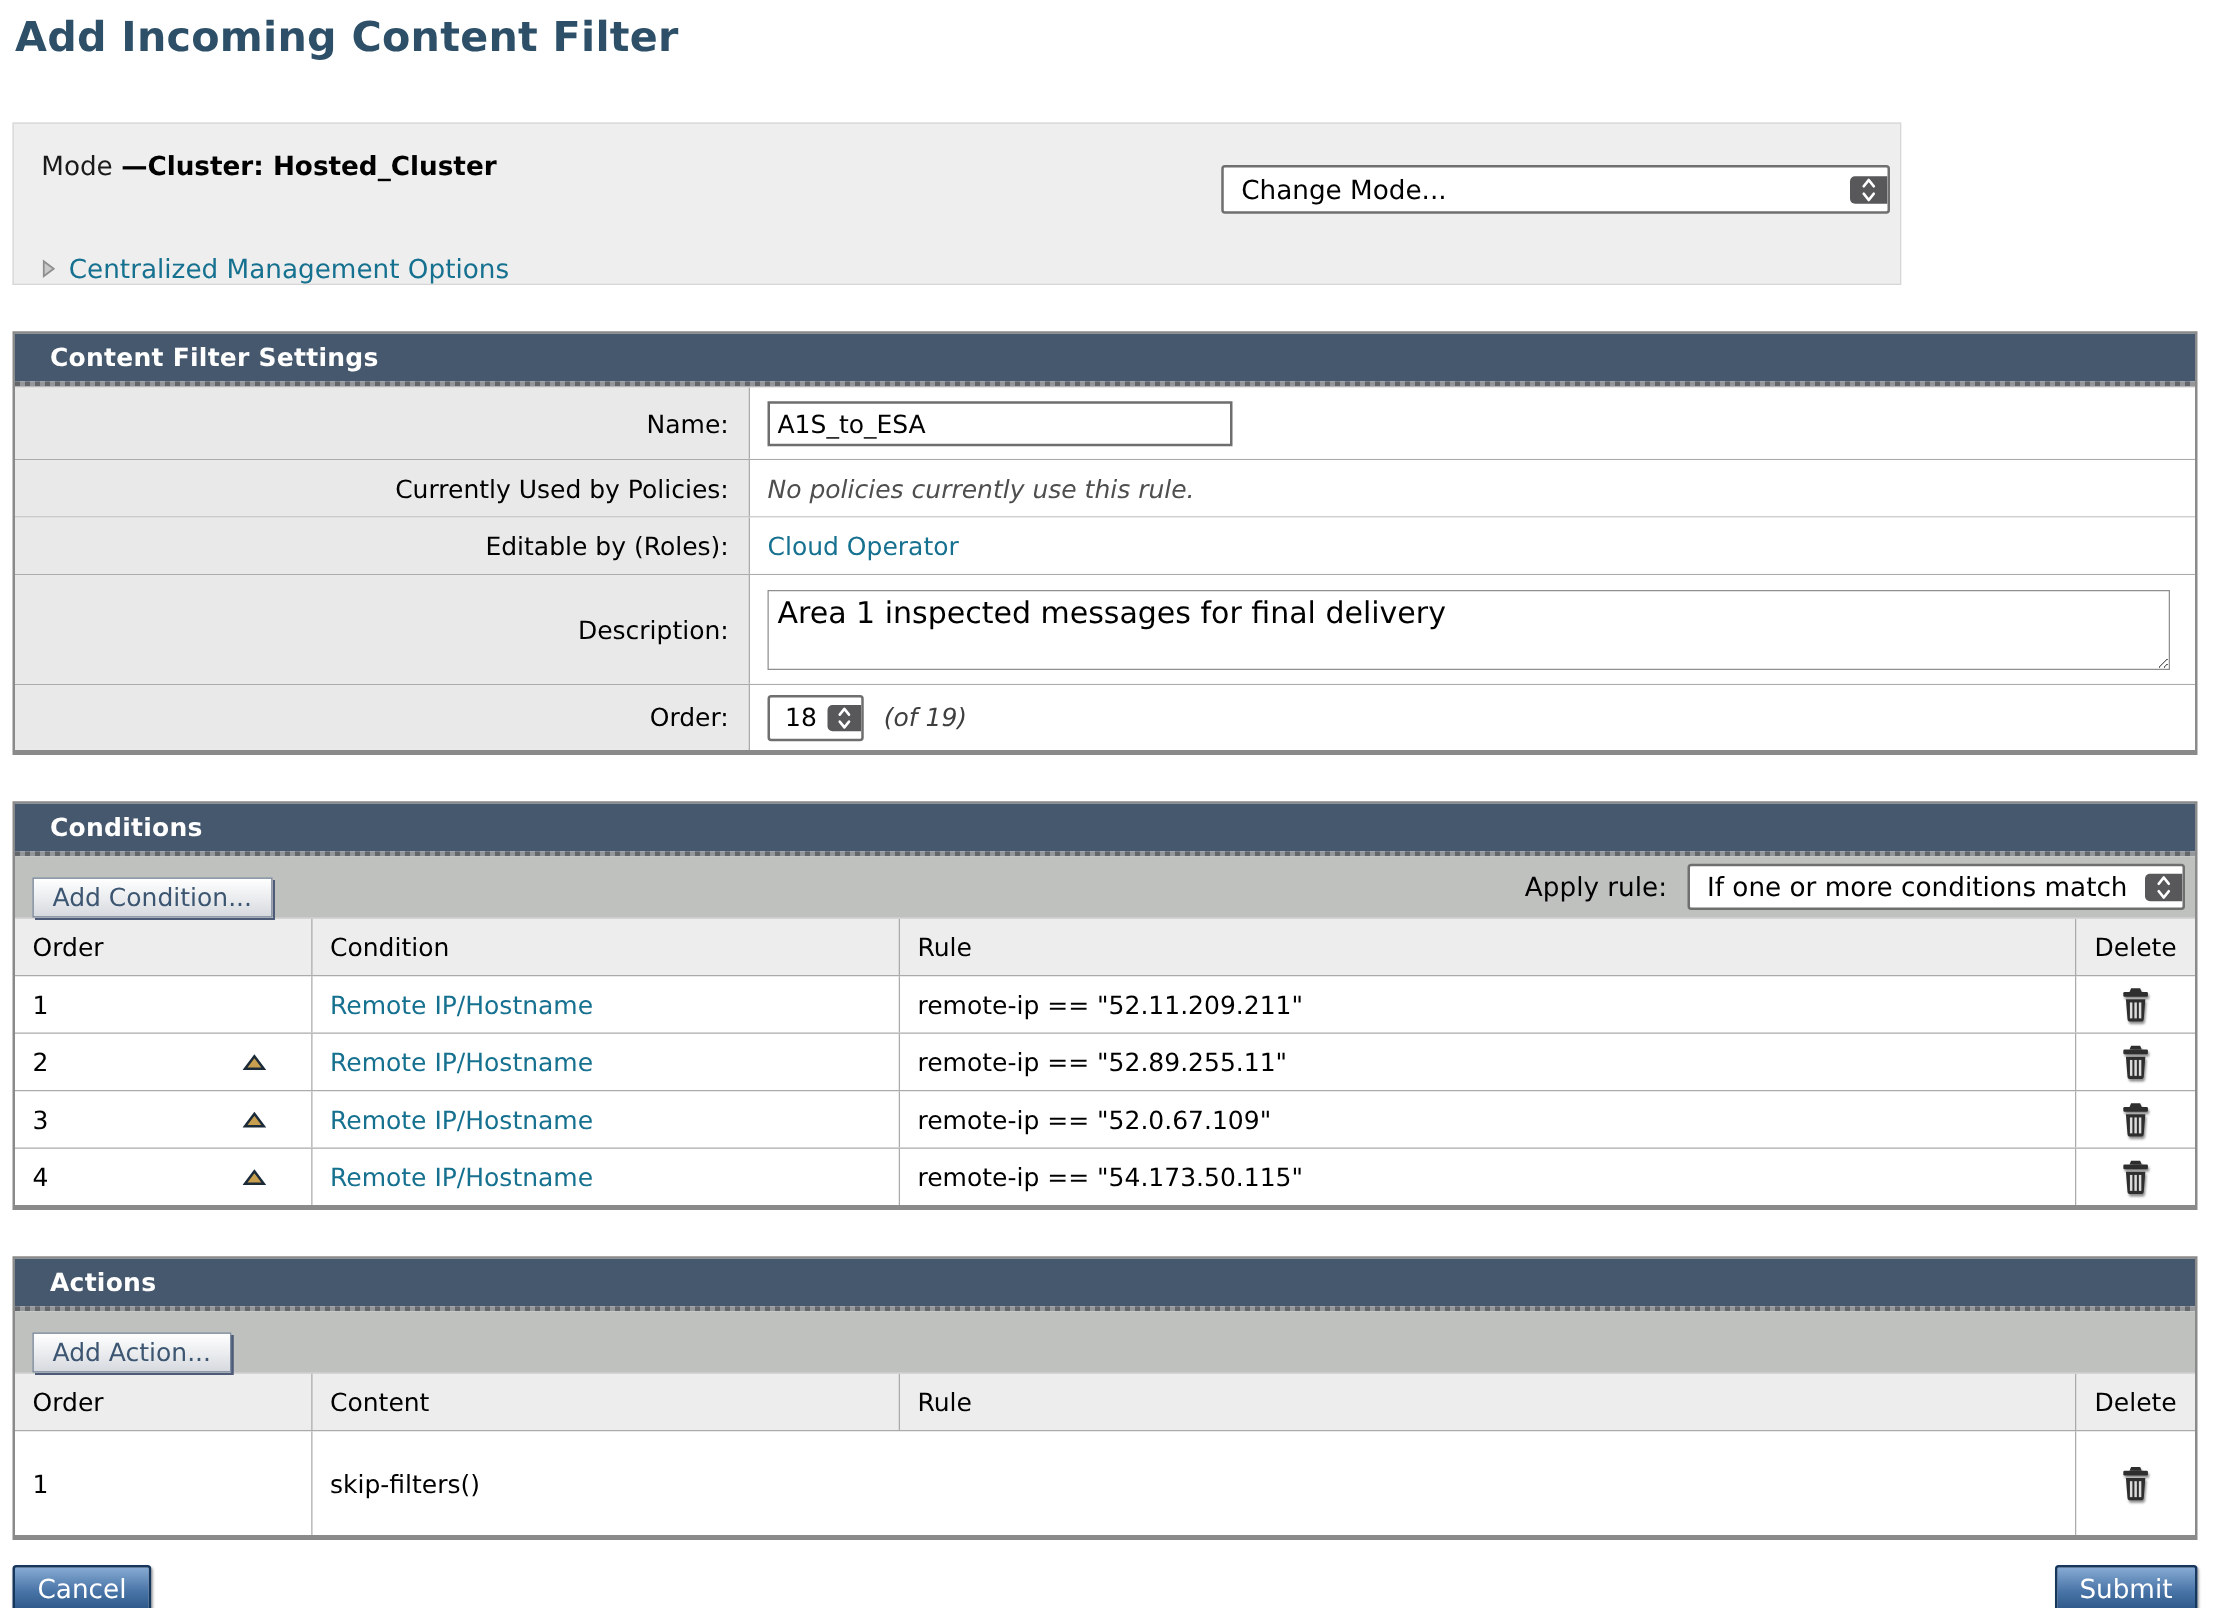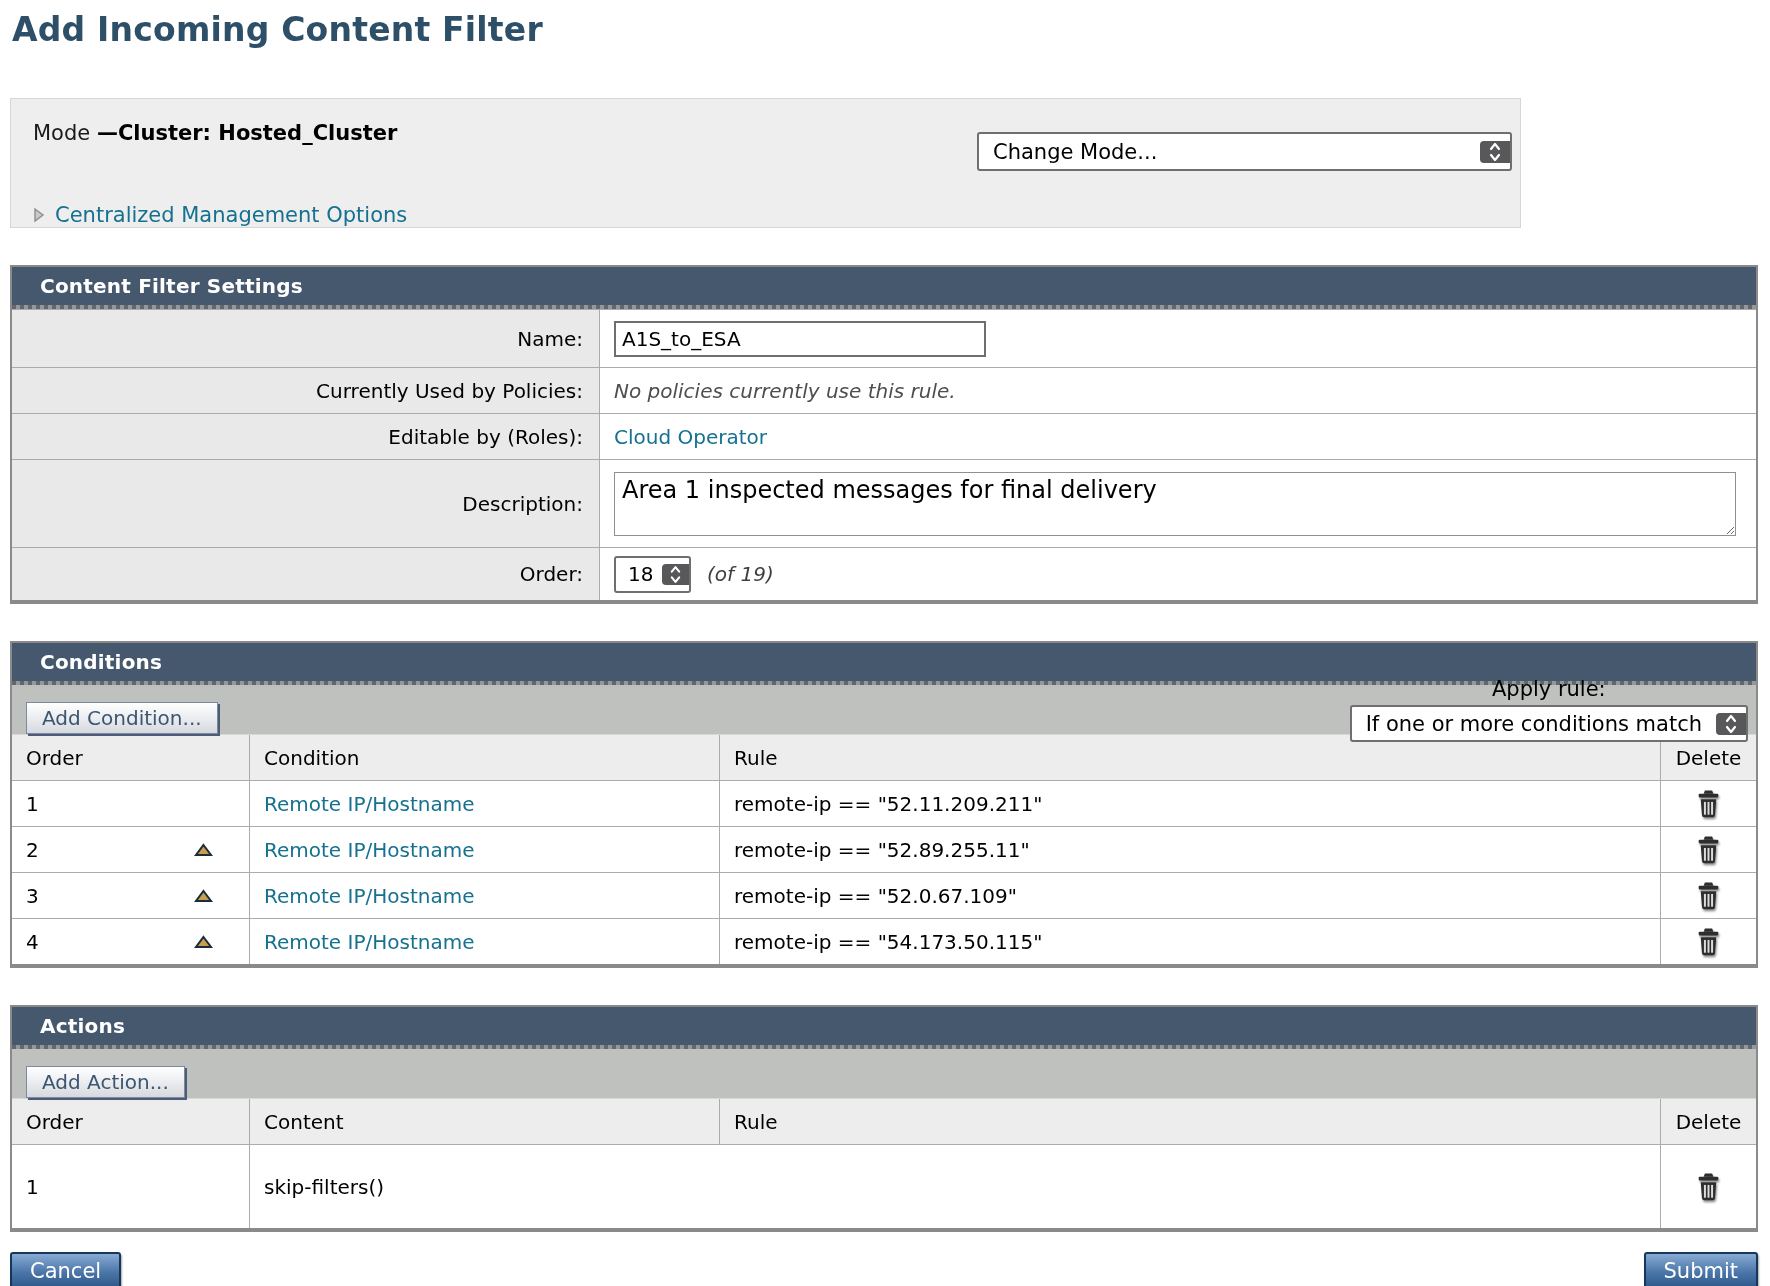--- a/index.html
+++ b/index.html
@@ -56,21 +56,21 @@
   .order-select .txt { width:46px; padding:0 0 0 12px; font-size:20px; }
   .order-select .stepper { width:27px; }
   .of-note { font-style:italic; color:#3f3f3f; font-size:20px; margin-left:16px; }
 
   
   .toolbar { position:relative; height:50px; background:#bfc1bf; border-bottom:1px solid #d8d8d8;
              display:flex; align-items:center; padding:0 8px 0 14px; }
   .btn-3d { font-family:"DejaVu Sans",sans-serif; font-size:20px; color:#3c5672;
             background:linear-gradient(180deg,#ffffff 0%,#e9ebee 55%,#d6d9de 100%);
             border:1px solid #7c8aa0; box-shadow:2px 2px 0 #4d5b79; padding:3px 15px; cursor:pointer;margin-top:16px; }
-  .apply-rule { margin-left:auto; display:flex; align-items:center; gap:4px;flex-direction:column; }
+  .apply-rule { margin-left:auto; display:flex; align-items:center; gap:16px; }
   .apply-rule-label { font-size:21px; color:#000; }
   .apply-select { height:37px; }
   .apply-select .txt { font-size:21px; }
 
   
   .g-head, .g-row { display:flex; border-top:1px solid #ababab; background:#fff; }
   .g-head { background:#ededed; height:45px; border-top:none; }
   .g-row { height:46px; }
   .g-row.tall { height:84px; }
   .cell { display:flex; align-items:center; padding:0 14px; font-size:20px; border-right:1px solid #ababab; }

